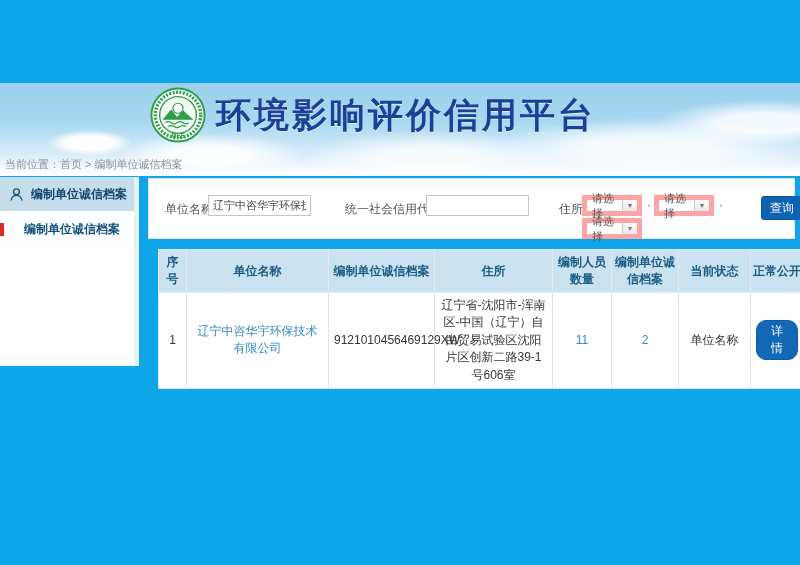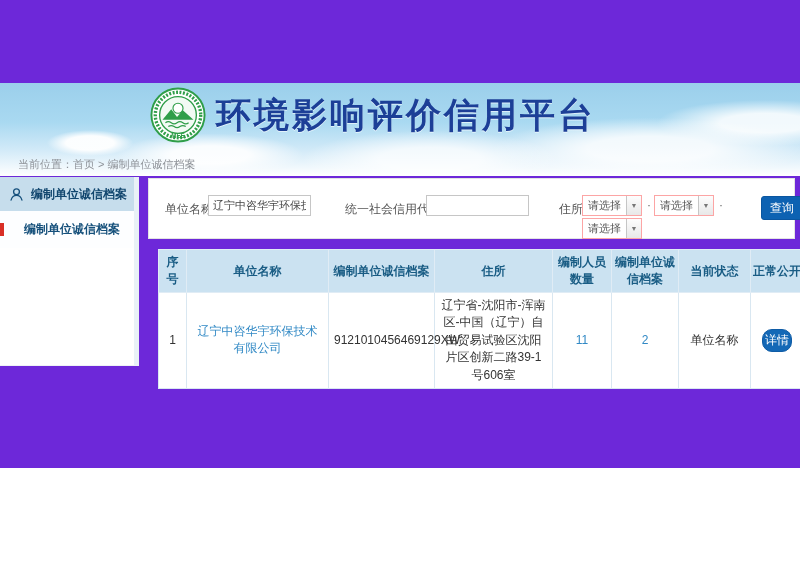--- a/index.html
+++ b/index.html
@@ -1,38 +1,38 @@
 <!DOCTYPE html>
 <html><head>
 <meta charset="utf-8">
 <style>
   * { margin:0; padding:0; box-sizing:border-box; }
   html,body { background:#fff; }
   body { font-family:"Liberation Sans","DejaVu Sans",sans-serif; }
-  #stage { position:relative; width:800px; height:468px; background:#6d28d9; overflow:hidden; }
+  #stage { position:relative; width:800px; height:565px; background:#0ea5e9; overflow:hidden; }
 
   
   .banner {
     position:absolute; left:0; top:83px; width:800px; height:93px;
     background:
       radial-gradient(60px 18px at 90px 60px, rgba(255,255,255,.95) 40%, transparent 72%),
       radial-gradient(130px 30px at 210px 72px, rgba(255,255,255,.9) 30%, transparent 72%),
       radial-gradient(170px 38px at 430px 76px, rgba(255,255,255,.75) 30%, transparent 75%),
       radial-gradient(210px 42px at 650px 66px, rgba(255,255,255,.8) 30%, transparent 75%),
       radial-gradient(150px 32px at 765px 40px, rgba(255,255,255,.85) 30%, transparent 72%),
       linear-gradient(180deg,#9bcfeb 0%,#a9d9f1 42%,#d2eaf8 72%,#ffffff 100%);
   }
   .brand { position:absolute; left:149px; top:3px; display:flex; align-items:center; }
   .logo { width:58px; height:58px; }
   .site-title {
     margin-left:9px; font-size:35px; font-weight:bold; color:#1c3f97;
     letter-spacing:3px; line-height:58px; white-space:nowrap;
     text-shadow:0 1px 0 rgba(255,255,255,.6);
   }
-  .breadcrumb { position:absolute; left:18px; top:74px; font-size:11px; color:#8e9298; }
+  .breadcrumb { position:absolute; left:5px; top:74px; font-size:11px; color:#8e9298; }
   .breadcrumb a { color:#8e9298; text-decoration:none; }
 
   
   .sidebar {
     position:absolute; left:0; top:177px; width:139px; height:189px;
     background:#fff; border-right:5px solid #e9f1f7; border-bottom:1px solid #eef2f5;
   }
   .side-head {
     height:34px; background:#c6ddec; display:flex; align-items:center; padding-left:9px;
   }
@@ -54,21 +54,21 @@
     position:relative; width:647px; height:61px;
     border:1px solid #e3e3e3; background:#fff;
   }
   .f-label { position:absolute; font-size:12px; color:#555; white-space:nowrap; }
   .text-input {
     position:absolute; height:21px; border:1px solid #c6c6c6; background:#fff;
     font-size:11px; color:#444; padding:0 4px; outline:none;
     font-family:"Liberation Sans","DejaVu Sans",sans-serif;
   }
   .combo {
-    position:absolute; width:60px; height:21px; border:1px solid #fca5a5; background:#fff;
+    position:absolute; width:60px; height:21px; border:5px solid #fca5a5; background:#fff;
     display:flex; align-items:center; cursor:pointer;
   }
   .combo .combo-text { flex:1; font-size:11px; color:#555; padding-left:5px; }
   .combo .combo-btn {
     width:15px; height:100%; border-left:1px solid #c6c6c6;
     background:linear-gradient(#fdfdfd,#e8e8e8);
     display:flex; align-items:center; justify-content:center;
     font-size:7px; color:#777;
   }
   .dot-sep { position:absolute; font-size:12px; color:#666; }
@@ -85,21 +85,21 @@
     background:#cbe2f1; color:#195c84; font-size:12px; font-weight:bold;
     border:1px solid #e0ecf5; padding:4px 2px; height:22px;
   }
   .results td {
     background:#fff; color:#333; font-size:12px; text-align:center;
     border:1px solid #d9e7f1; padding:4px 5px; line-height:1.45;
   }
   .results a { color:#3189c5; text-decoration:none; cursor:pointer; }
   .detail-btn {
     background:#1368b6; border:1px solid #0f5ca6; border-radius:10px;
-    color:#fff; font-size:12px; padding:2px 2px; cursor:pointer;
+    color:#fff; font-size:12px; padding:2px 11px; cursor:pointer;
     font-family:Liberation Sans, sans-serif;
   }
 </style>
 </head>
 <body>
 
 <div id="stage">
 
   <div class="banner">
     <div class="brand">

